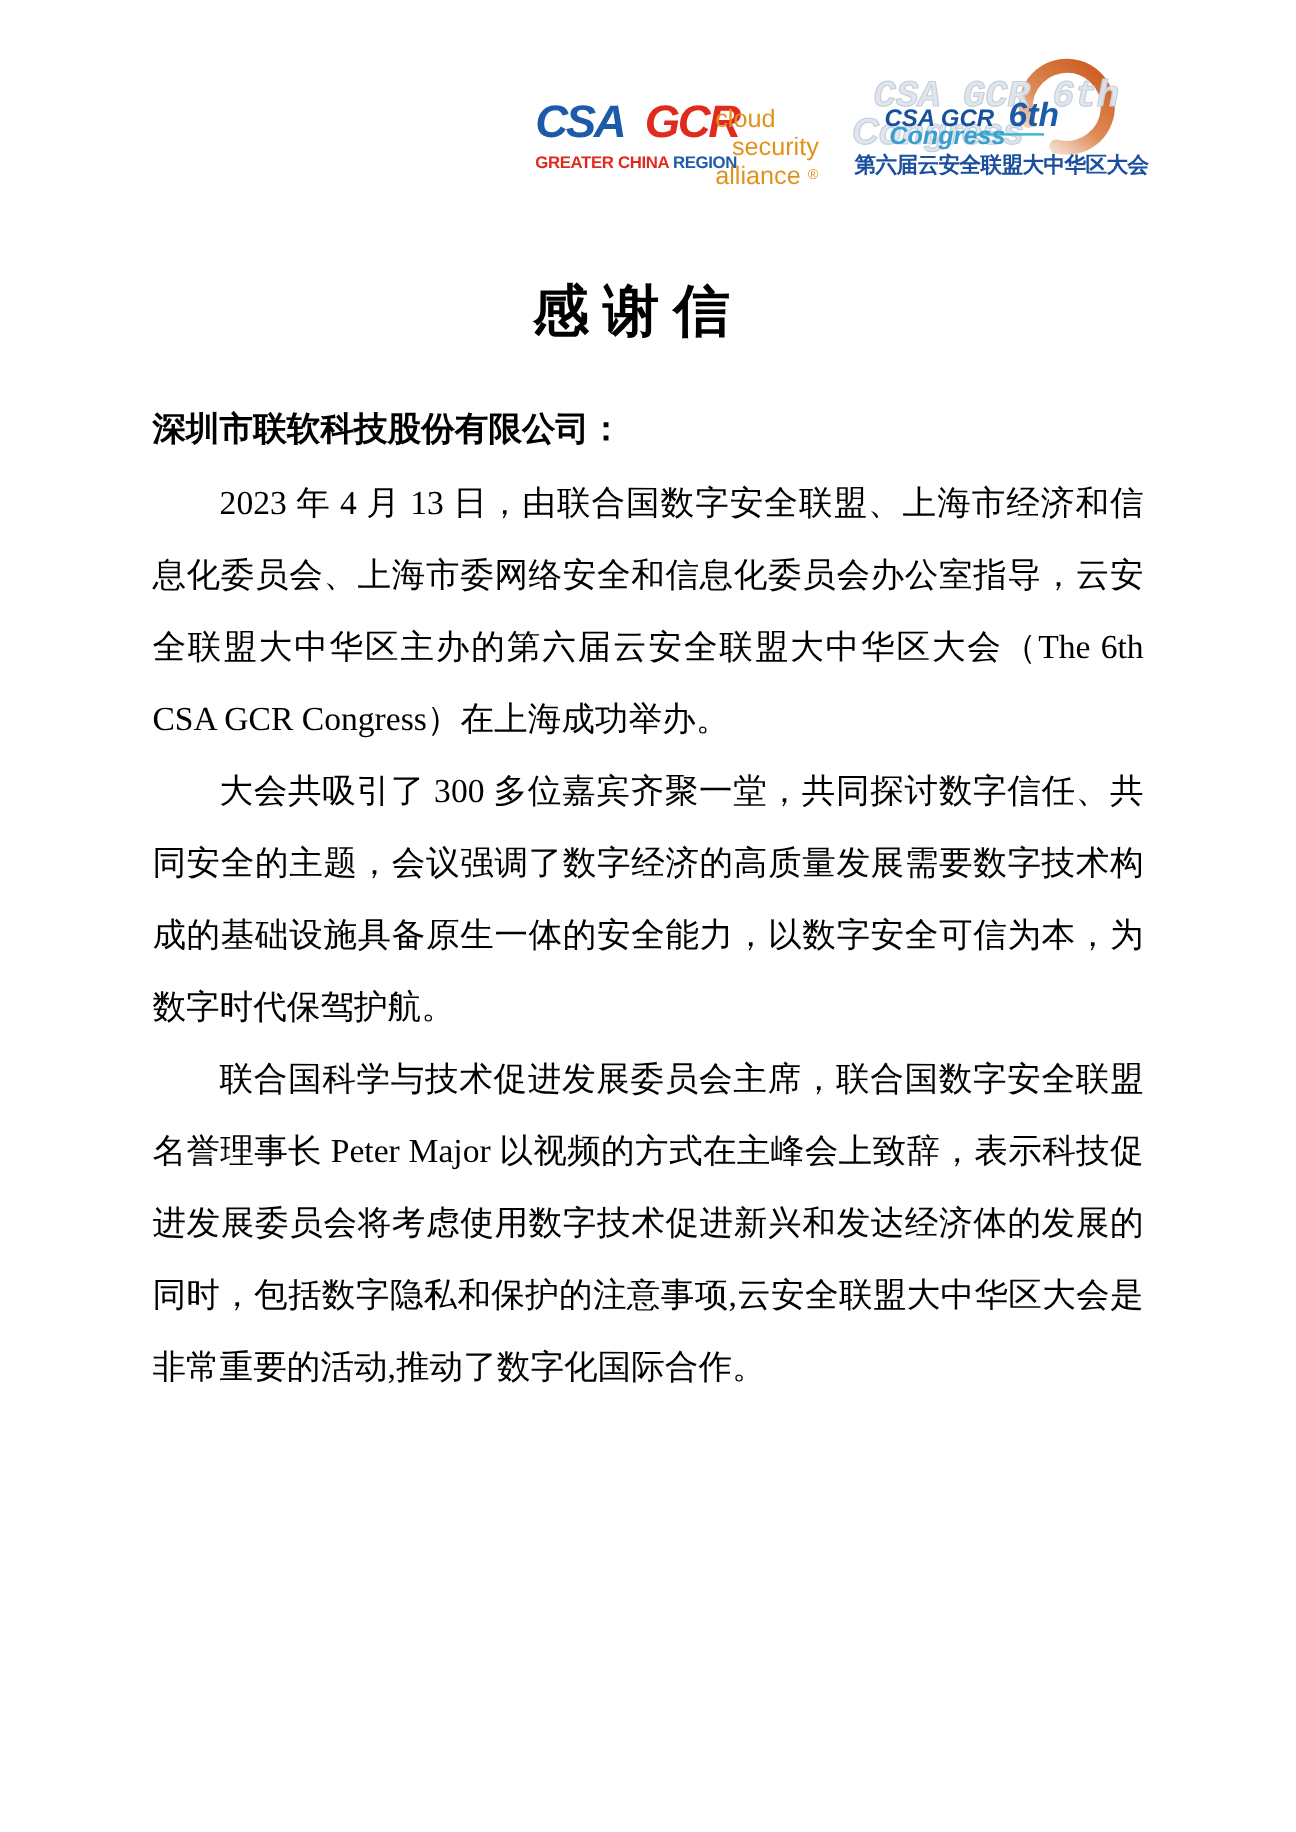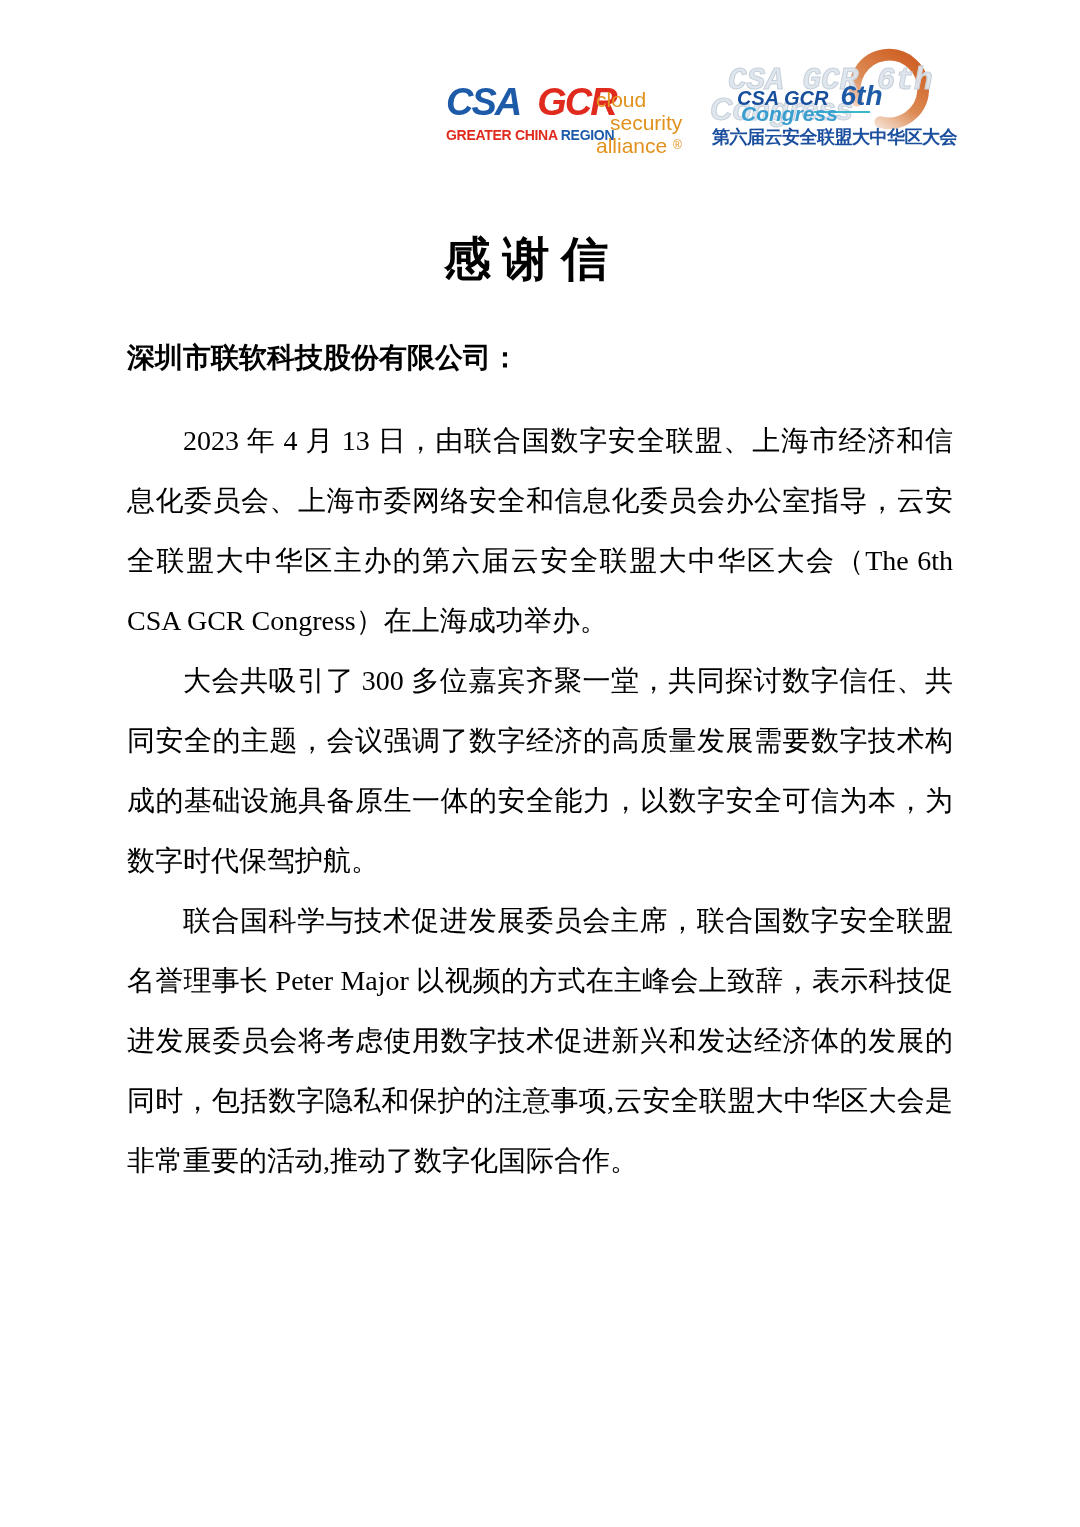--- a/index.html
+++ b/index.html
@@ -158,21 +158,21 @@
     left: 127px;
     top: 339px;
     font-weight: bold;
     font-size: 28px;
     color: #000000;
     white-space: nowrap;
   }
   .body-text {
     position: absolute;
     left: 127px;
-    top: 411px;
+    top: 390px;
     width: 826px;
     font-size: 28px;
     line-height: 60px;
     color: #000000;
   }
   .body-text p {
     text-align: justify;
     text-indent: 2em;
   }
 </style>

